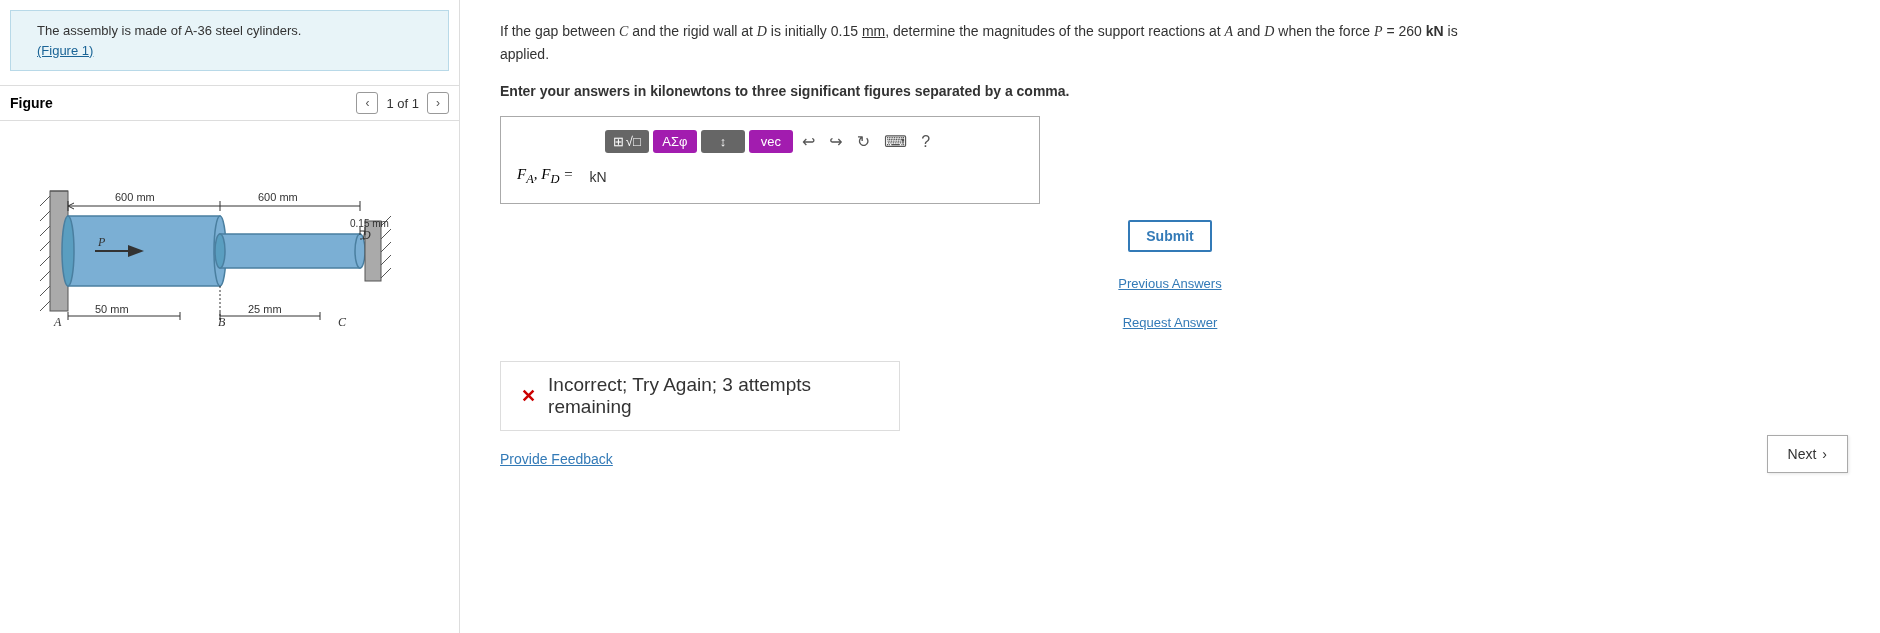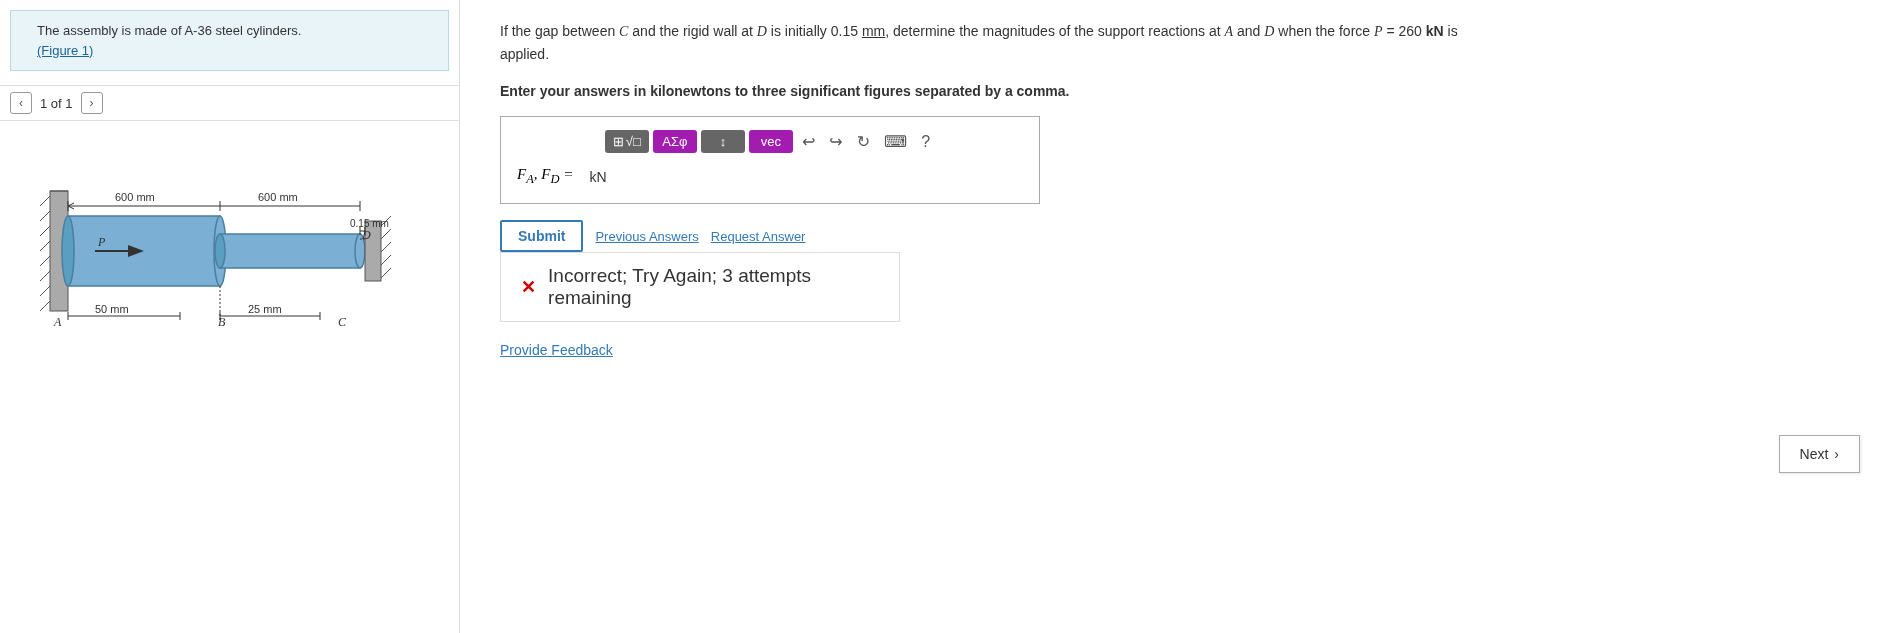--- a/index.html
+++ b/index.html
@@ -196,22 +196,23 @@
     .unit-label {
       font-size: 14px;
       color: #333;
       font-weight: normal;
     }
 
     
     .action-row {
       display: flex;
       align-items: center;
-      gap: 12px;
-      margin-bottom: 0;
+      gap: 24px;
+      margin-bottom: 31px;
+      flex-direction: column;
     }
 
     .submit-btn {
       background: #fff;
       border: 2px solid #337ab7;
       color: #337ab7;
       padding: 6px 16px;
       font-size: 14px;
       cursor: pointer;
       border-radius: 2px;
@@ -257,21 +258,21 @@
       cursor: pointer;
       font-size: 14px;
       background: none;
       border: none;
     }
 
     
     .next-btn {
       position: absolute;
       bottom: 160px;
-      right: 20px;
+      right: 32px;
       background: #fff;
       border: 1px solid #aaa;
       padding: 10px 20px;
       font-size: 14px;
       cursor: pointer;
       display: flex;
       align-items: flex-end;
       gap: 6px;
       color: #333;
       box-shadow: 1px 1px 3px rgba(0,0,0,0.1);
@@ -288,20 +289,21 @@
 <body>
 
 <div class="left-panel">
   <div class="problem-text-box">
     <span>The assembly is made of A-36 steel cylinders.</span><br>
     <a>(Figure 1)</a>
   </div>
 
   <div class="left-content">
     <div class="figure-header">
+      <span class="figure-title">Figure</span>
       <div class="figure-nav">
         <button class="figure-nav-btn">‹</button>
         <span class="figure-nav-text">1 of 1</span>
         <button class="figure-nav-btn">›</button>
       </div>
     </div>
 
     <div class="figure-area">
 
       <svg class="diagram-svg" viewBox="0 0 380 200" xmlns="http://www.w3.org/2000/svg">

